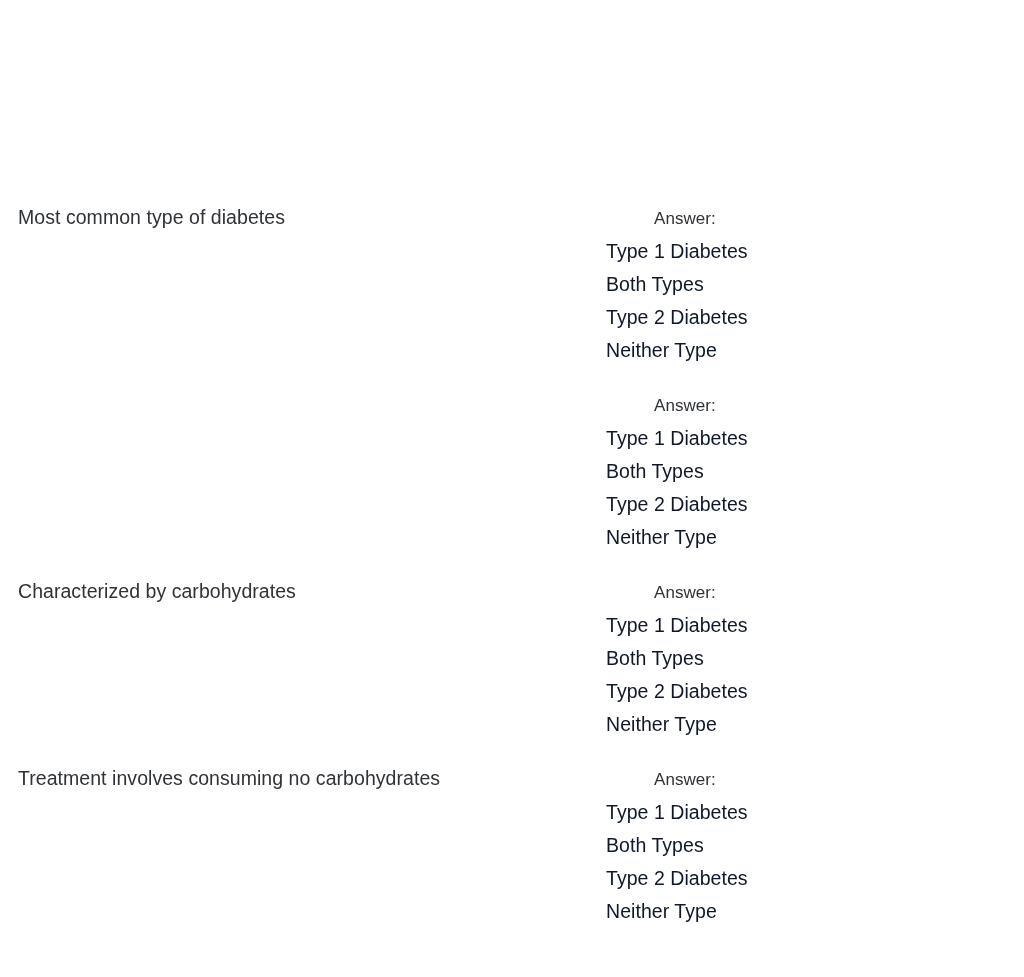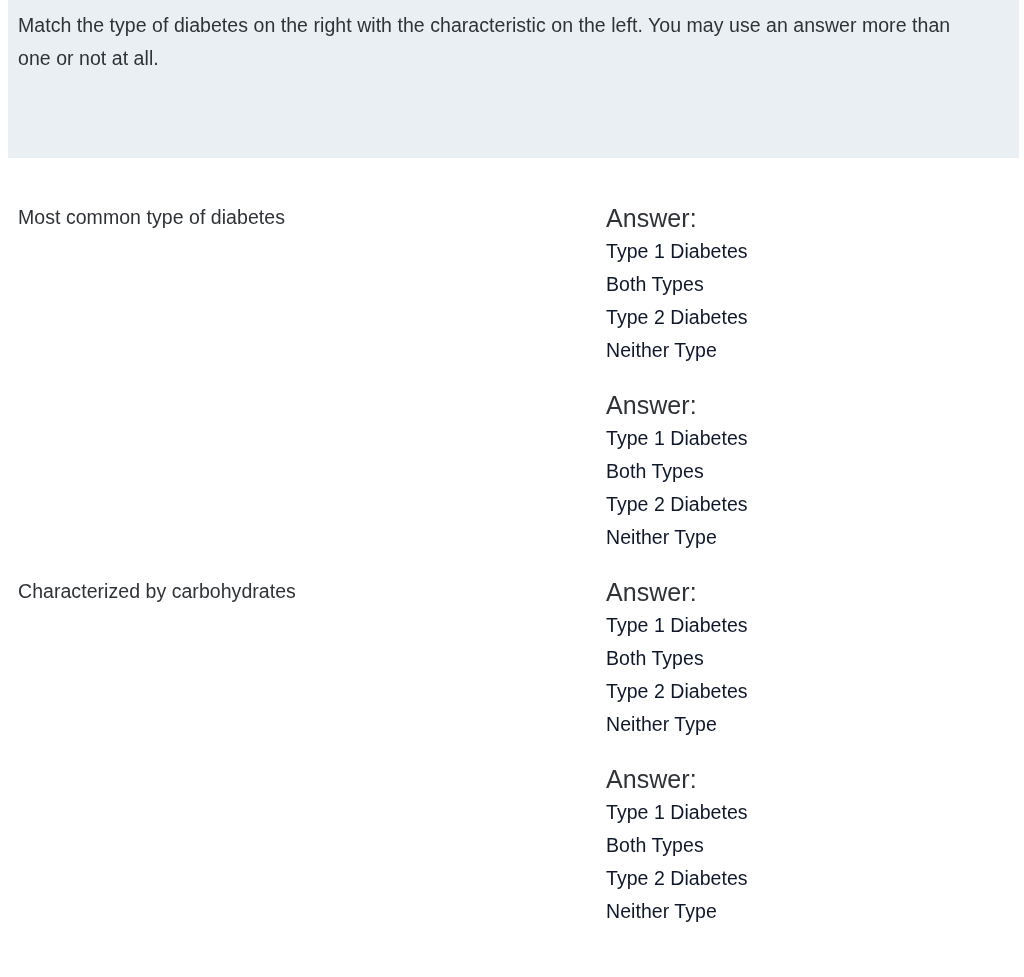--- a/index.html
+++ b/index.html
@@ -68,42 +68,40 @@
   }
 
   .answer-block {
     position: absolute;
     left: 606px;
     top: 44px;
     width: 380px;
   }
 
   .answer-label {
-    font-size: 25px;
+    font-size: 17px;
     line-height: 33px;
     color: #2f3337;
     letter-spacing: 0.05px;
+    margin-left: 48px;
   }
 
   .answer-option {
     font-size: 19.5px;
     line-height: 33px;
     color: #0f172a;
     letter-spacing: 0.05px;
     cursor: default;
   }
 </style>
 </head>
 <body>
 
 <div class="quiz-page">
 
-  <div class="prompt-banner">
-    <div class="prompt-text">Match the type of diabetes on the right with the characteristic on the left. You may use an answer more than one or not at all.</div>
-  </div>
 
   <div class="questions">
 
     <div class="question-row">
       <div class="stem">Most common type of diabetes</div>
       <div class="answer-block">
         <div class="answer-label">Answer:</div>
         <div class="answer-option">Type 1 Diabetes</div>
         <div class="answer-option">Both Types</div>
         <div class="answer-option">Type 2 Diabetes</div>
@@ -126,20 +124,21 @@
       <div class="answer-block">
         <div class="answer-label">Answer:</div>
         <div class="answer-option">Type 1 Diabetes</div>
         <div class="answer-option">Both Types</div>
         <div class="answer-option">Type 2 Diabetes</div>
         <div class="answer-option">Neither Type</div>
       </div>
     </div>
 
     <div class="question-row">
+      <div class="stem">Treatment involves consuming no carbohydrates</div>
       <div class="answer-block">
         <div class="answer-label">Answer:</div>
         <div class="answer-option">Type 1 Diabetes</div>
         <div class="answer-option">Both Types</div>
         <div class="answer-option">Type 2 Diabetes</div>
         <div class="answer-option">Neither Type</div>
       </div>
     </div>
 
   </div>

